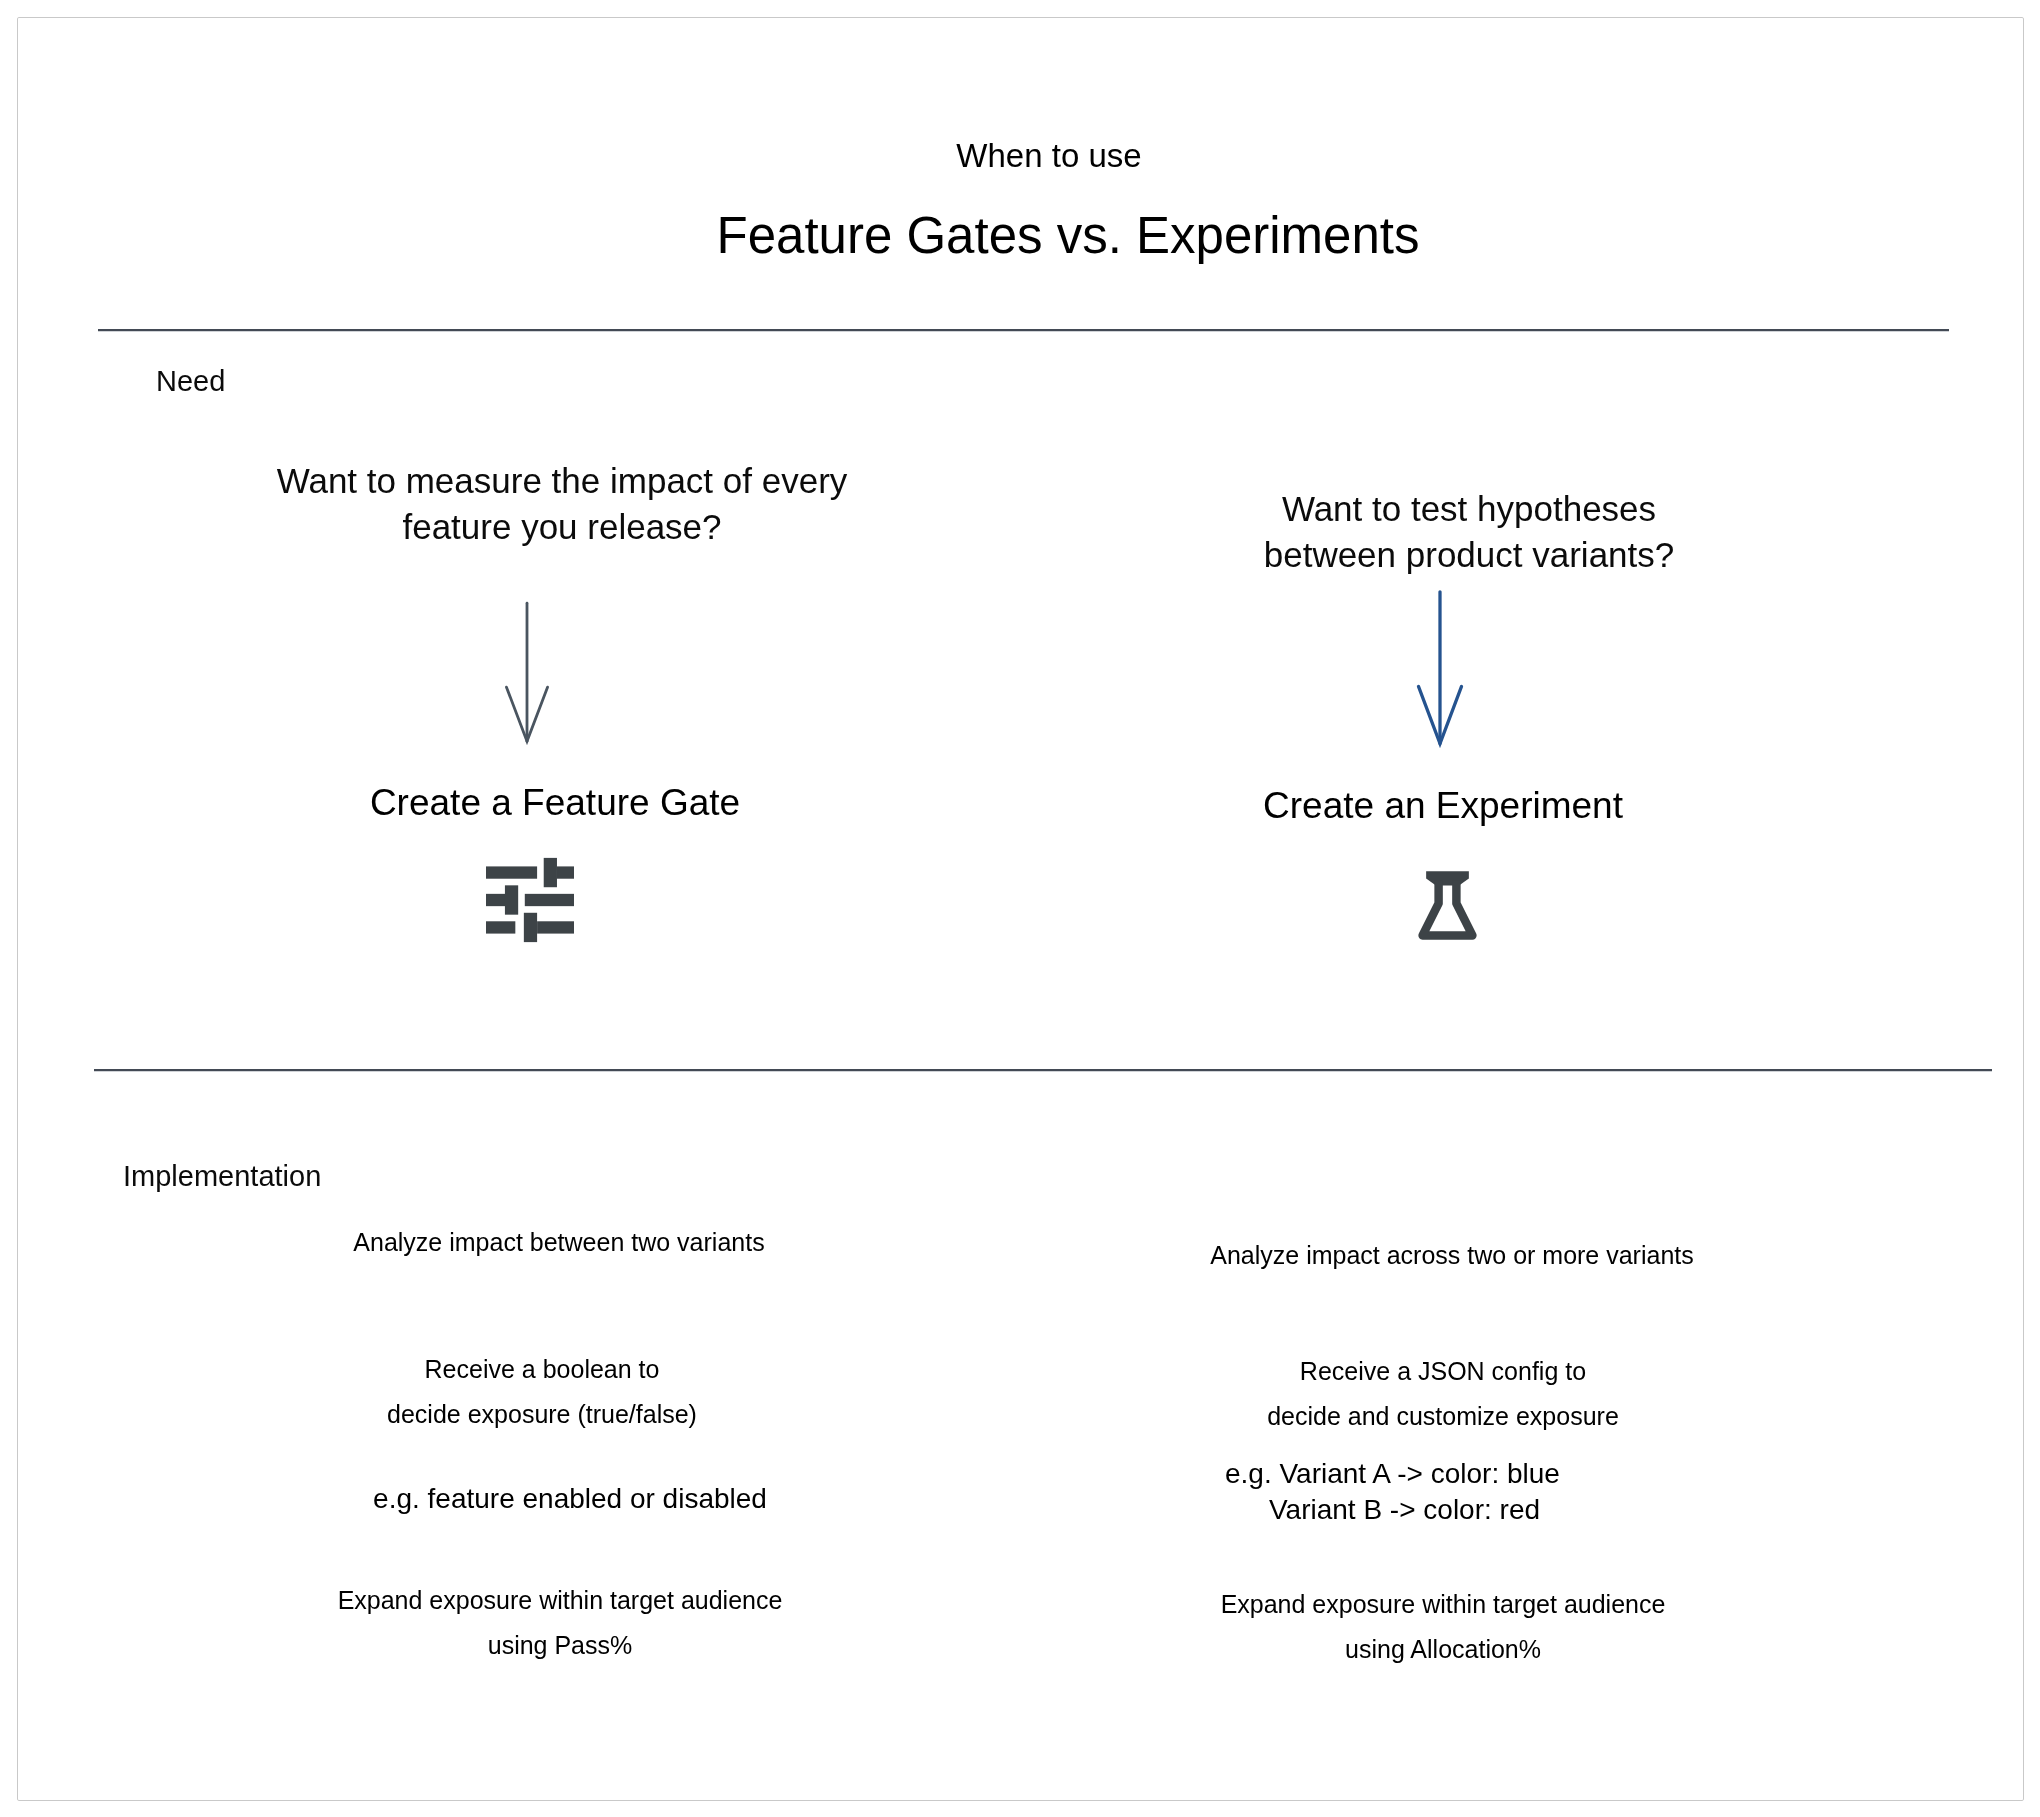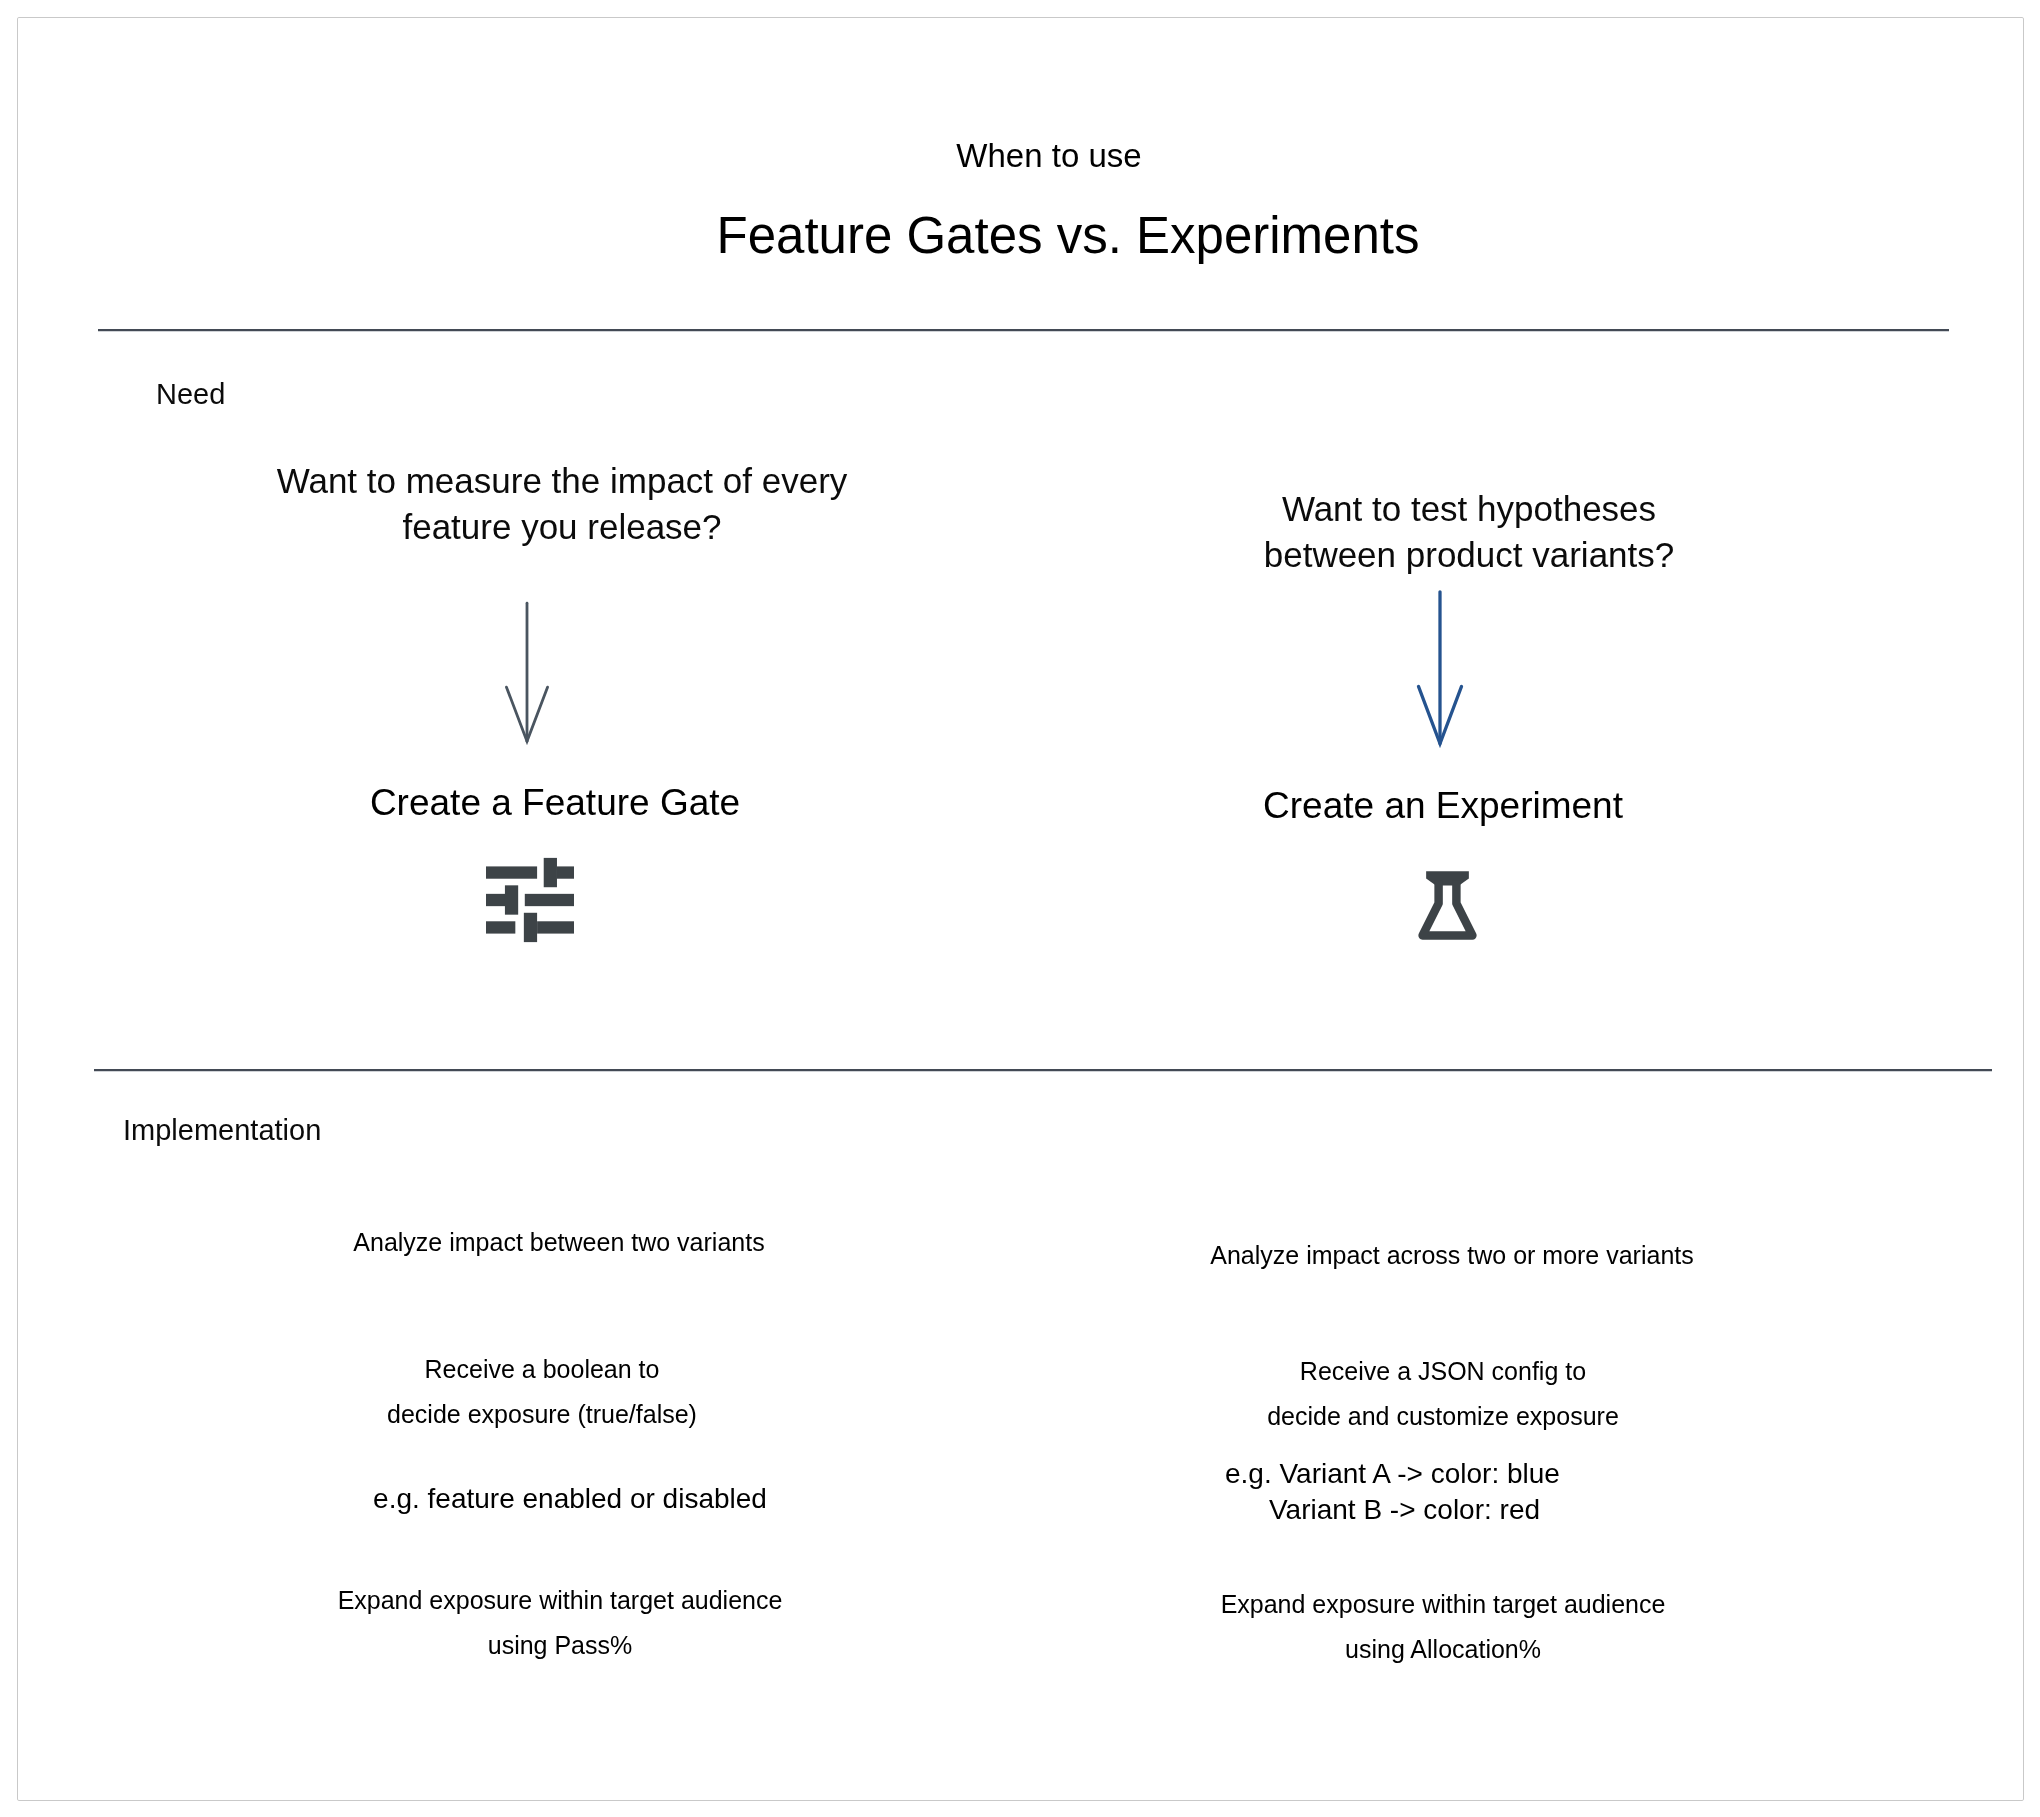--- a/index.html
+++ b/index.html
@@ -16,21 +16,21 @@
     border:1.9px solid #c9c9c9;
     border-radius:1.9px;
     pointer-events:none;
   }
   .abs{position:absolute;}
   .centered{transform:translateX(-50%);text-align:center;white-space:nowrap;}
   .slate{color:#000000;}
   .black{color:#0b0b0b;}
   .eyebrow{font-size:33px;}
   .big-title{font-size:51px;}
-  .section-label{font-size:29px;margin-top:13px;}
+  .section-label{font-size:29px;}
   .question{font-size:35px;line-height:46px;}
   .action-label{font-size:37px;}
   .impl-text{font-size:25px;line-height:45px;}
   .example-text{font-size:28px;line-height:36px;}
   .divider{
     position:absolute;height:1.9px;background:#434a55;
     box-shadow:0 0.9px 0 rgba(160,165,175,.55);
   }
   .icon-box{position:absolute;}
   .example-left-align{text-align:left;white-space:nowrap;}
@@ -97,21 +97,21 @@
 
   <div class="icon-box" style="left:1403px;top:866px;">
     <svg width="89" height="89" viewBox="0 0 100 100">
       <polygon points="26,6 74,6 74,14 63,22 37,22 26,14" fill="#3D4347"></polygon>
       <path d="M40 16 V42 L22 78 H78 L60 42 V16" fill="none" stroke="#3D4347" stroke-width="9.5" stroke-linejoin="round"></path>
     </svg>
   </div>
 
   <div class="divider" style="left:94px;top:1069px;width:1898px;"></div>
 
-  <div class="abs section-label black" style="left:123px;top:1101px;">Implementation</div>
+  <div class="abs section-label black" style="left:123px;top:1160px;">Implementation</div>
 
   <div class="abs centered impl-text slate" style="left:559px;top:1220px;">Analyze impact between two variants</div>
   <div class="abs centered impl-text slate" style="left:1452px;top:1225px;margin-top:8px;">Analyze impact across two or more variants</div>
 
   <div class="abs centered impl-text slate" style="left:542px;top:1347px;">
     <div>Receive a boolean to</div>
     <div>decide exposure (true/false)</div>
   </div>
   <div class="abs centered example-text slate" style="left:570px;top:1462px;margin-top:19px;">e.g. feature enabled or disabled</div>
 

